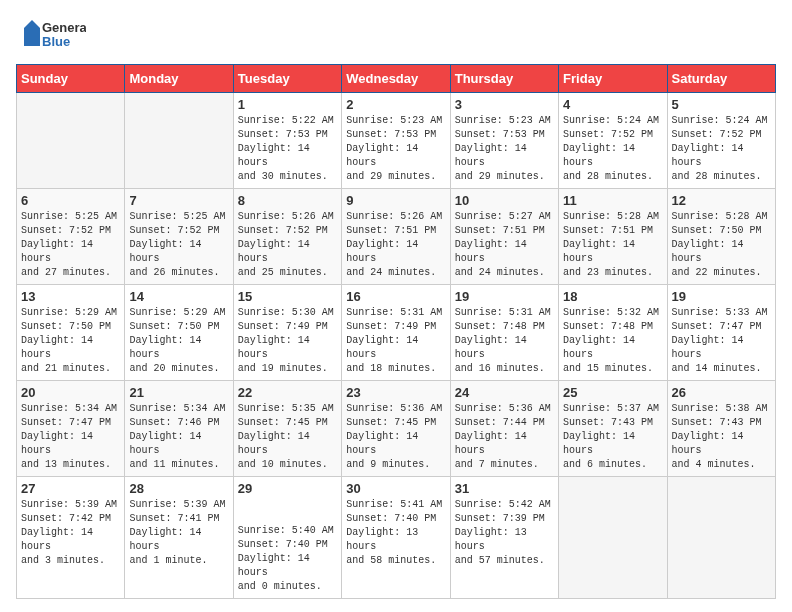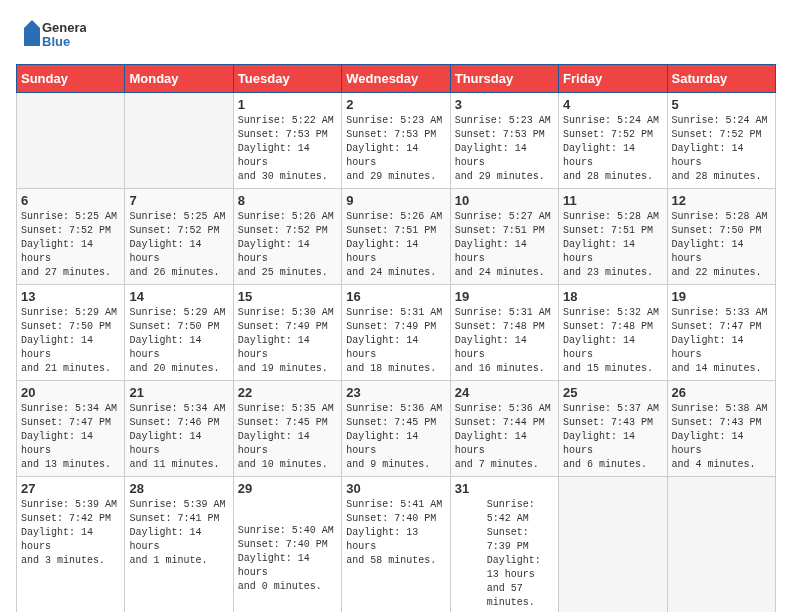--- a/index.html
+++ b/index.html
@@ -323,21 +323,21 @@
         </td>
         <td>
           <span class="day-number">30</span>
           <div class="day-info" style="white-space: pre-line;">Sunrise: 5:41 AM
 Sunset: 7:40 PM
 Daylight: 13 hours
 and 58 minutes.</div>
         </td>
         <td>
           <span class="day-number">31</span>
-          <div class="day-info" style="white-space: pre-line; margin-left: 32px;">Sunrise: 5:42 AM
+          <div class="day-info" style="white-space: pre-line;">Sunrise: 5:42 AM
 Sunset: 7:39 PM
 Daylight: 13 hours
 and 57 minutes.</div>
         </td>
         <td class="empty-cell"></td>
         <td class="empty-cell"></td>
       </tr>
     </tbody>
 </table>
 

